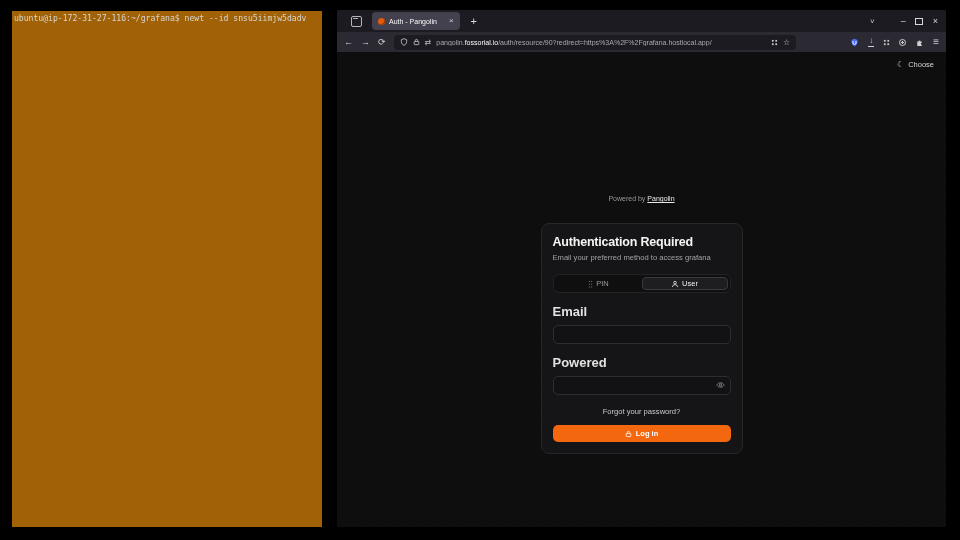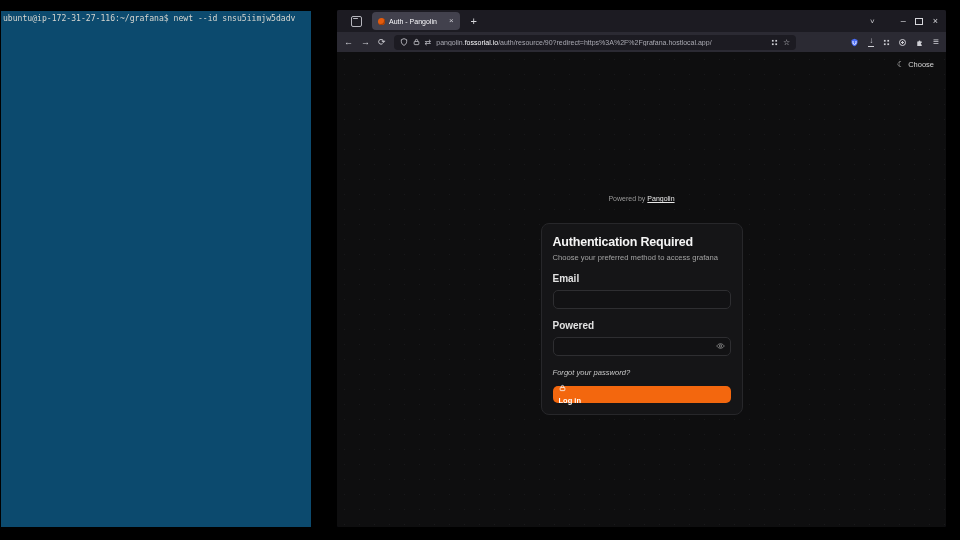--- a/index.html
+++ b/index.html
@@ -1,21 +1,21 @@
 <!DOCTYPE html>
 <html><head>
 <meta charset="utf-8">
 <style>
   html,body{margin:0;padding:0;background:#000;}
   .screen{position:relative;width:960px;height:540px;background:#000;overflow:hidden;
           font-family:"Liberation Sans",sans-serif;}
 
   
-  .terminal{position:absolute;left:1px;top:11px;width:310px;height:516px;
-            background:#0c4a6e;padding:2px 8px 0 2px;box-sizing:border-box;}
+  .terminal{position:absolute;left:12px;top:11px;width:310px;height:516px;
+            background:#a16207;padding:2px 8px 0 2px;box-sizing:border-box;}
   .term-line{font-family:"DejaVu Sans Mono",monospace;font-size:8.1px;line-height:11.4px;
              color:#d6d6d0;white-space:pre;}
   .term-cursor{display:inline-block;width:4.5px;height:8.5px;border:1px solid #cfcfcf;
                vertical-align:-1px;margin-left:1px;}
 
   
   .browser{position:absolute;left:337px;top:10px;width:609px;height:517px;
            display:flex;flex-direction:column;background:#1c1b22;border-radius:2px;overflow:hidden;}
 
   .tabbar{height:22px;display:flex;align-items:center;flex:none;background:#1c1b22;}
@@ -69,31 +69,31 @@
   .card-title{font-size:12.5px;font-weight:bold;color:#f5f5f5;letter-spacing:-0.2px;}
   .card-sub{margin-top:4px;font-size:7.6px;color:#a3a3a3;}
   .seg{margin-top:12px;display:flex;background:#0f0f10;border:1px solid #232325;
        border-radius:6px;padding:2px;height:19px;box-sizing:border-box;}
   .seg-tab{flex:1;display:flex;align-items:center;justify-content:center;gap:3px;
            font-size:7.5px;color:#9a9a9a;border-radius:4px;border:1px solid transparent;}
   .seg-tab.active{background:#1e1e20;border-color:#3a3a3d;color:#f0f0f0;}
   .pin-dots{width:5px;height:8px;
             background-image:radial-gradient(circle,#9a9a9a 0.7px,transparent 0.8px);
             background-size:2.5px 2.8px;}
-  .field-label{margin-top:11px;font-size:10px;font-weight:bold;color:#e2e2e2;}
+  .field-label{margin-top:11px;font-size:13px;font-weight:bold;color:#e2e2e2;}
   .field-wrap{position:relative;margin-top:4px;}
   .field-input{width:100%;height:19px;background:#121214;border:1px solid #2e2e31;
                border-radius:5px;box-sizing:border-box;color:#e5e5e5;font-size:8px;
                padding:0 6px;outline:none;}
   .eye{position:absolute;right:6px;top:50%;transform:translateY(-50%);display:flex;}
-  .forgot{margin-top:12px;text-align:left;font-size:7.6px;color:#c9c9c9;font-style:italic;}
+  .forgot{margin-top:12px;text-align:center;font-size:7.6px;color:#c9c9c9;}
   .login-btn{margin-top:9px;width:100%;height:17px;background:#f3670e;border:none;
              border-radius:5px;color:#fff;font-size:7.5px;font-weight:bold;
-             display:flex;align-items:flex-start;justify-content:center;gap:4px;
-             font-family:"Liberation Sans",sans-serif;flex-direction:column;}
+             display:flex;align-items:center;justify-content:center;gap:4px;
+             font-family:"Liberation Sans",sans-serif;}
   svg{display:block;}
 </style>
 </head>
 <body>
 
 <div class="screen">
 
   <div class="terminal">
     <div class="term-line">ubuntu@ip-172-31-27-116:~/grafana$ newt --id snsu5iimjw5dadv</div>
   </div>
@@ -162,22 +162,37 @@
       <div class="theme-toggle">
         <span class="moon">☾</span>
         <span>Choose</span>
       </div>
 
       <div class="auth-wrap">
         <div class="powered"><span>Powered by</span> <a href="#">Pangolin</a></div>
 
         <div class="card">
           <div class="card-title">Authentication Required</div>
-          <div class="card-sub">Choose your preferred method to access grafana</div>
-
+          <div class="card-sub">Email your preferred method to access grafana</div>
+
+          <div class="seg">
+            <div class="seg-tab">
+              <span class="pin-dots"></span>
+              <span>PIN</span>
+            </div>
+            <div class="seg-tab active">
+              <span>
+                <svg width="8" height="8" viewBox="0 0 24 24" fill="none" stroke="#f0f0f0" stroke-width="2.4">
+                  <circle cx="12" cy="8" r="4"></circle>
+                  <path d="M4 21c0-4.4 3.6-7 8-7s8 2.6 8 7"></path>
+                </svg>
+              </span>
+              <span>User</span>
+            </div>
+          </div>
 
           <div class="field-label">Email</div>
           <div class="field-wrap">
             <input class="field-input" type="text" style="">
           </div>
 
           <div class="field-label">Powered</div>
           <div class="field-wrap">
             <input class="field-input" type="password" style="">
             <span class="eye">

